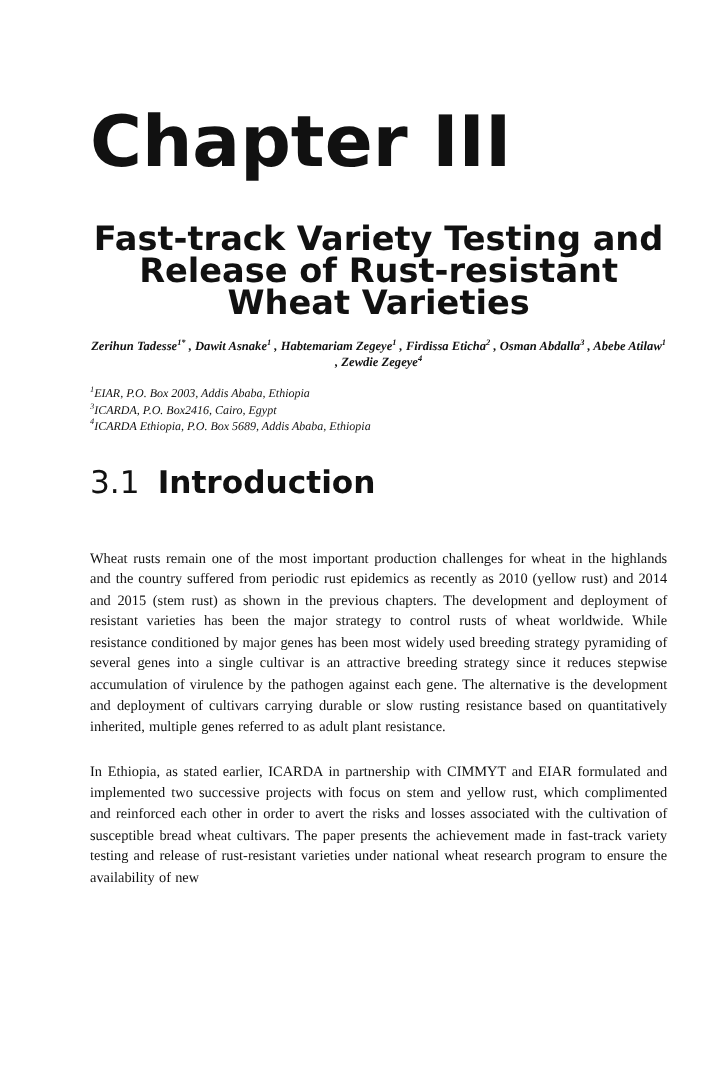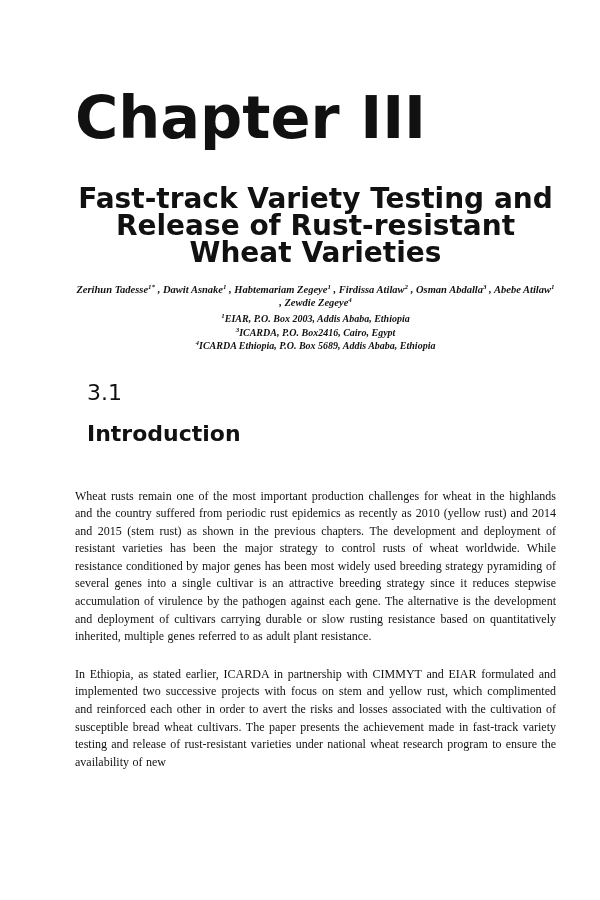--- a/index.html
+++ b/index.html
@@ -36,38 +36,36 @@
   .authors{
     margin-top:17px;
     text-align:center;
     font-style:italic;
     font-weight:bold;
     font-size:10.5px;
     line-height:13px;
   }
   .authors sup{font-size:7px;line-height:0;}
   .affils{
-    margin-top:3px;
-    text-align:center;
+    margin-top:13px;
+    text-align:left;
     font-style:italic;
     font-size:10px;
     line-height:13.5px;
-    font-weight:bold;
   }
   .affils sup{font-size:7px;line-height:0;}
   .section-heading{
-    margin:27px 0 0 12px;
+    margin:27px 0 0 0;
     font-family:"DejaVu Sans", sans-serif;
-    font-size:22px;
+    font-size:26px;
     line-height:26px;
     font-weight:normal;
     display:flex;
     gap:15px;
     align-items:baseline;
-    flex-direction:column;
   }
   .section-heading .sec-title{font-weight:bold;}
   p.body{
     margin:41px 0 0 0;
     font-size:12px;
     line-height:17.6px;
     text-align:justify;
     word-spacing:0.04em;
   }
   p.body + p.body{margin-top:20px;}
@@ -83,21 +81,21 @@
 
   <div class="authors">
     
   
       <span><span></span><span>Zerihun Tadesse</span><sup>1*</sup></span>
     
       <span><span>, </span><span>Dawit Asnake</span><sup>1</sup></span>
     
       <span><span>, </span><span>Habtemariam Zegeye</span><sup>1</sup></span>
     
-      <span><span>, </span><span>Firdissa Atilaw</span><sup>2</sup></span>
+      <span><span>, </span><span>Firdissa Eticha</span><sup>2</sup></span>
     
       <span><span>, </span><span>Osman Abdalla</span><sup>3</sup></span>
     
       <span><span>, </span><span>Abebe Atilaw</span><sup>1</sup></span>
     
       <span><span>, </span><span>Zewdie Zegeye</span><sup>4</sup></span>
     </div>
 
   <div class="affils">
 

